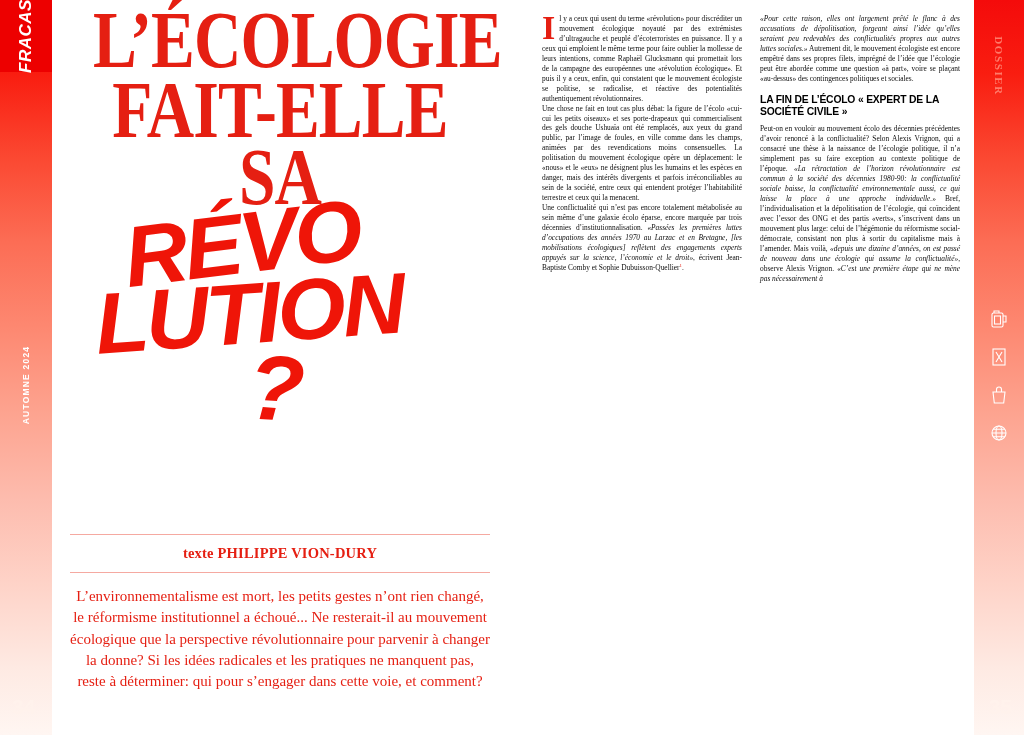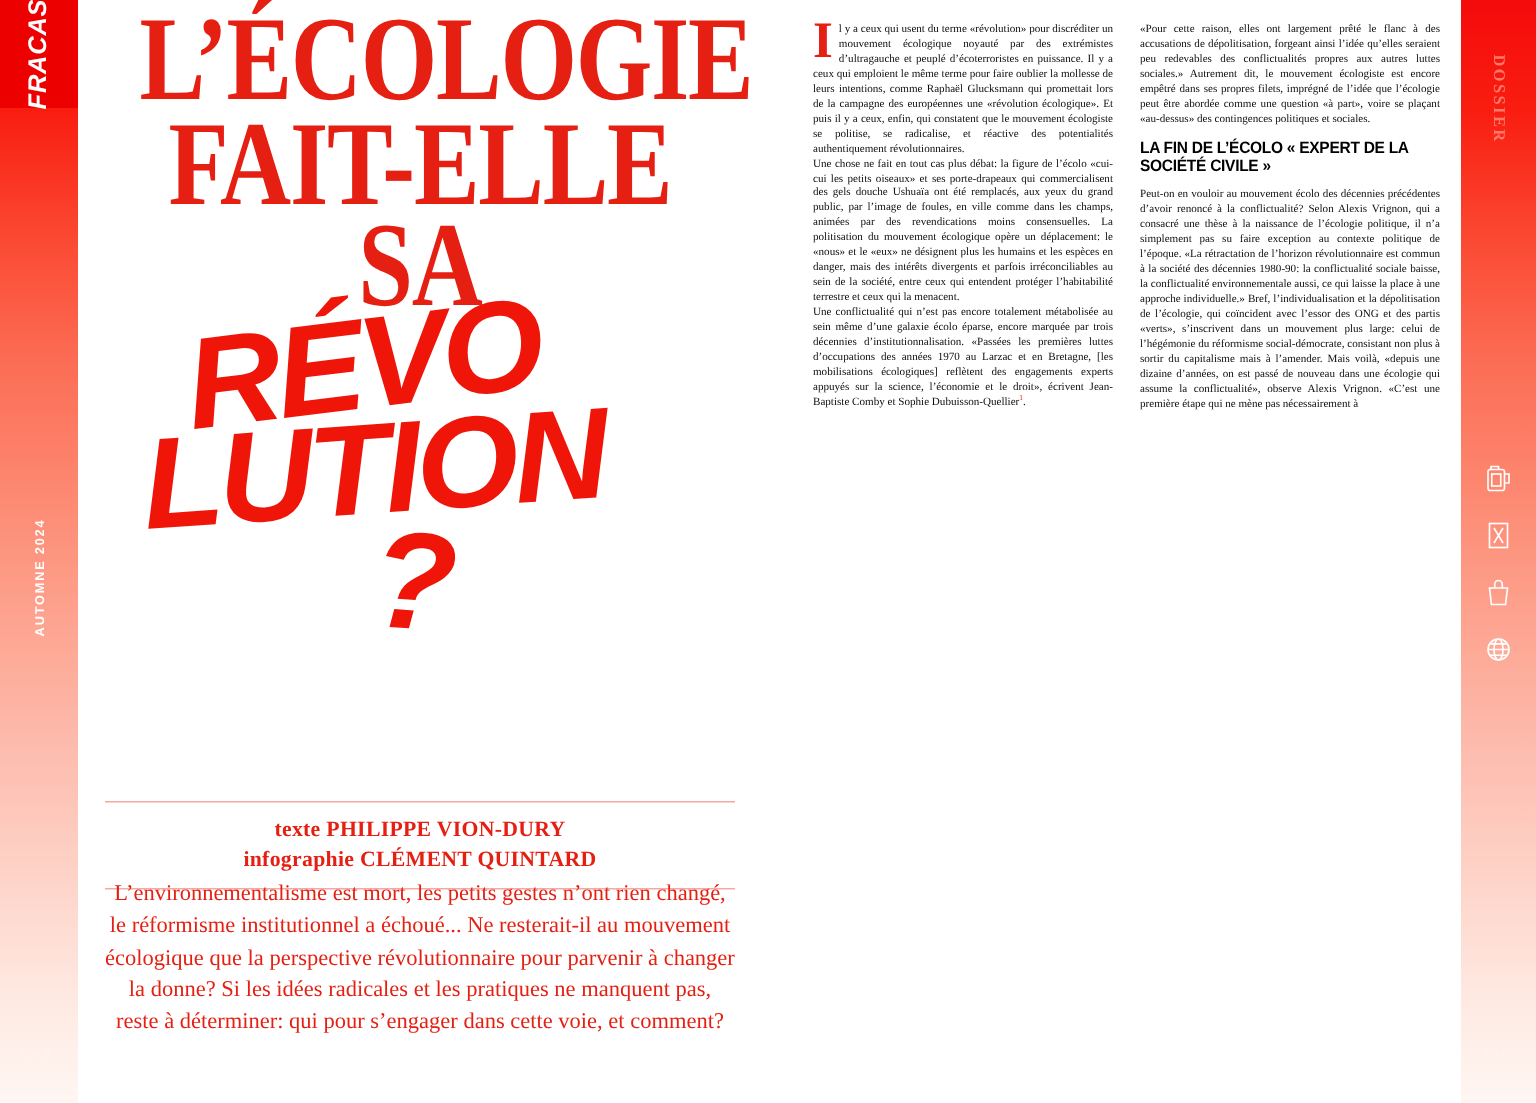--- a/index.html
+++ b/index.html
@@ -116,21 +116,21 @@
     float:left; color:#e51f12; font-size:34px; line-height:.76;
     font-family:"Liberation Serif", serif; font-weight:bold;
     margin:1px 4px 0 0;
   }
   .subhead{
     font-family:"Liberation Sans", sans-serif; font-weight:bold;
     font-size:11px; line-height:1.12; color:#000;
     letter-spacing:-.2px; margin:9px 0 7px; transform:scaleX(.94);
     transform-origin:left center;
   }
-  .it{ }
+  .it{ font-style:italic; }
   .sup{ font-size:5px; vertical-align:super; color:#e51f12; }
 
   
   .info{ position:absolute; left:508px; top:395px; width:466px; height:340px; }
   .info svg{ display:block; }
   .evt-year{
     font-family:"Liberation Serif", serif; font-weight:bold; font-size:5.6px;
     fill:#ffffff; letter-spacing:.3px;
   }
   .evt-txt{
@@ -161,21 +161,20 @@
       <div class="t-line t3">SA</div>
       <div class="rev-wrap">
         <span class="rev-word rev-a">RÉVO</span>
         <span class="rev-word rev-b">LUTION</span>
         <span class="rev-word rev-q">?</span>
       </div>
     </div>
 
     <div class="byline">
       <div class="nm">texte PHILIPPE VION-DURY</div>
-      <div class="nm">infographie CLÉMENT QUINTARD</div>
     </div>
 
     <div class="standfirst">L’environnementalisme est mort, les petits gestes n’ont rien changé, le réformisme institutionnel a échoué... Ne resterait-il au mouvement écologique que la perspective révolutionnaire pour parvenir à changer la donne? Si les idées radicales et les pratiques ne manquent pas, reste à déterminer: qui pour s’engager dans cette voie, et comment?</div>
   </div>
 
   <div class="gutter"></div>
 
   <div class="right-page">
 
     <div class="cols">

